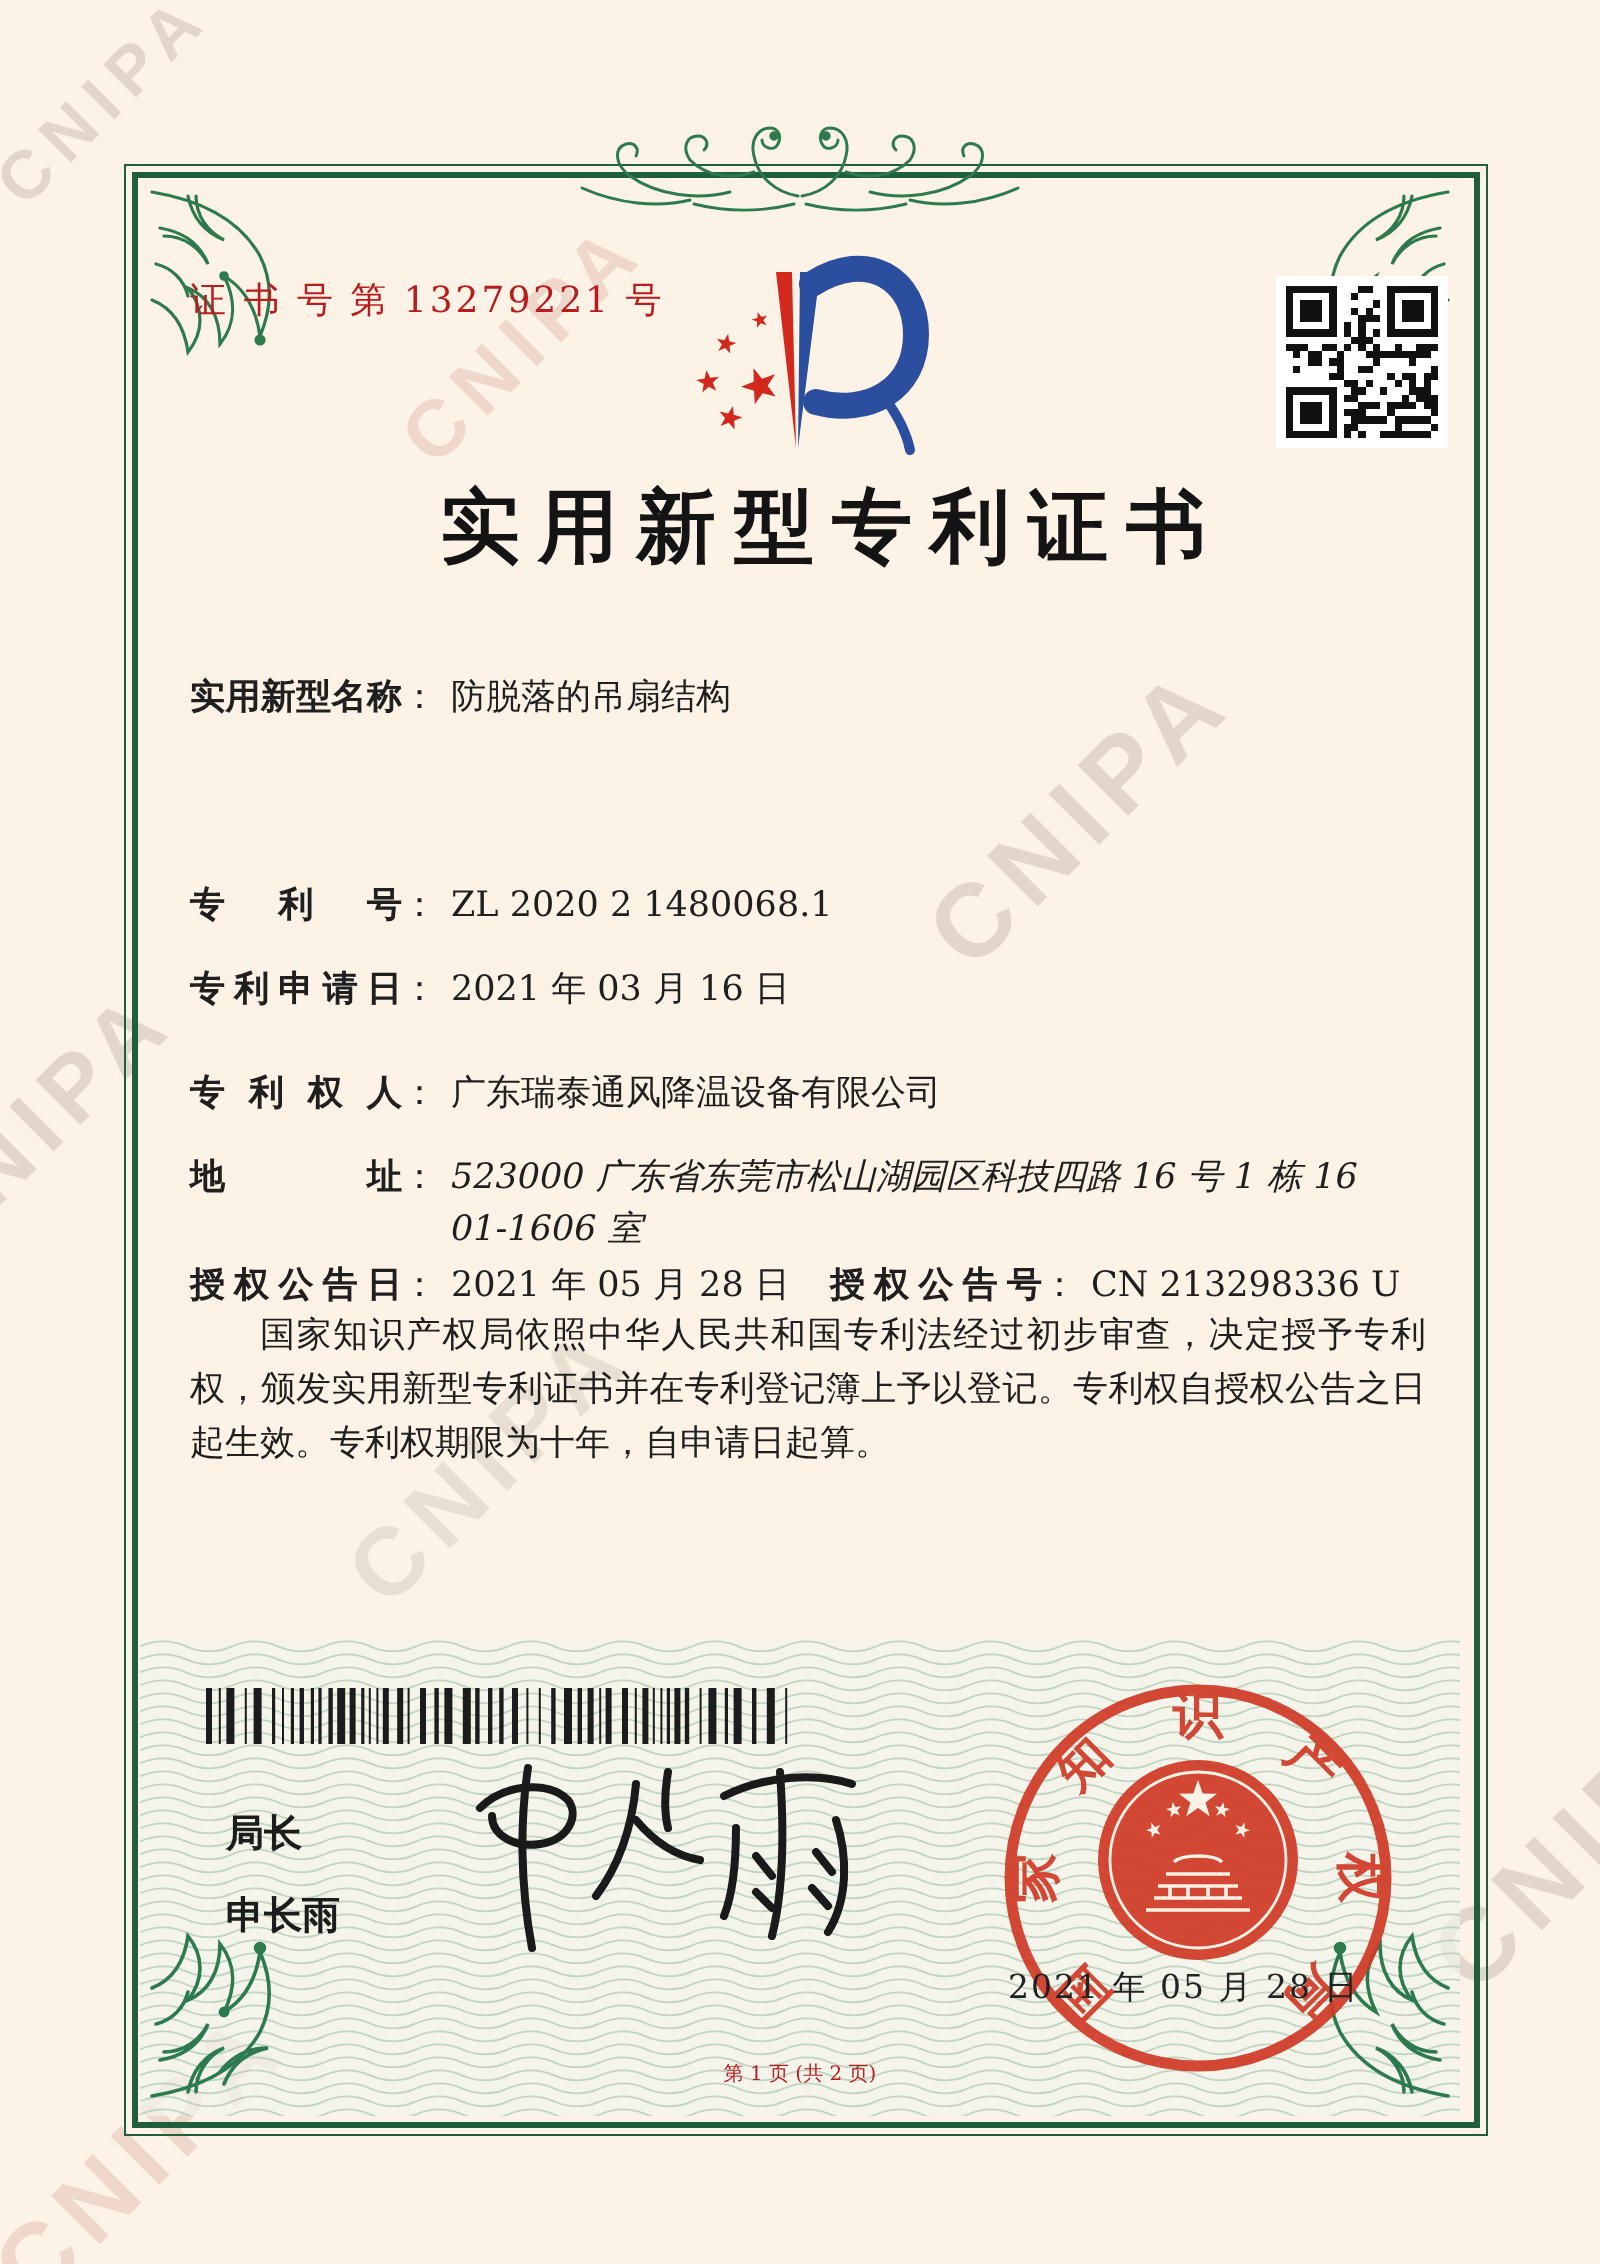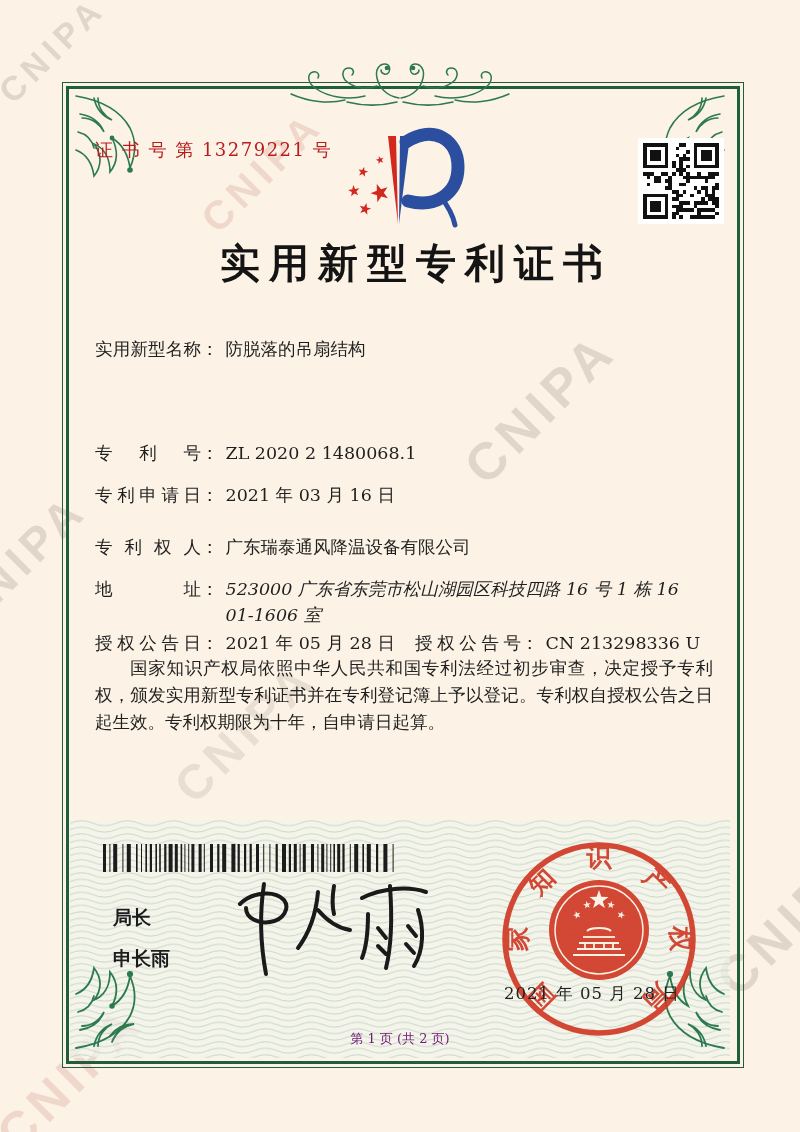--- a/index.html
+++ b/index.html
@@ -26,33 +26,33 @@
   .corner.br{right:72px;bottom:80px;transform:scale(-1,-1);}
   .dragons{left:285px;top:54px;width:230px;height:54px;}
   
   .content{position:absolute;inset:0;z-index:4;}
   .cert-no{position:absolute;left:95px;top:138px;font-size:18px;letter-spacing:1.5px;color:#b91c1c;}
   .qr{position:absolute;left:638px;top:138px;width:86px;height:86px;background:#fff;padding:5px;box-sizing:border-box;}
   .logo{position:absolute;left:328px;top:110px;width:148px;height:124px;}
   .doc-title{position:absolute;left:16px;top:236px;width:100%;text-align:center;
              font-size:40px;font-weight:bold;letter-spacing:9px;color:#141414;}
   .row{position:absolute;left:95px;width:625px;font-size:17.5px;line-height:26px;color:#1f1f1f;}
-  .lbl{display:inline-block;width:106px;text-align:justify;text-align-last:justify;vertical-align:top;}
+  .lbl{display:inline-block;width:106px;text-align:justify;text-align-last:justify;vertical-align:top;font-weight:bold;}
   .val{margin-left:7px;}
   .val.addr{display:inline-block;width:462px;vertical-align:top;word-break:break-all;font-style:italic;}
   .grant2{position:absolute;left:320px;top:0;}
   .paras{position:absolute;left:95px;top:655px;width:618px;font-size:17.5px;
          line-height:27px;text-align:justify;color:#1f1f1f;}
   .paras p{margin:0;text-indent:2em;}
   .barcode{position:absolute;left:103px;top:844px;}
   .officer{position:absolute;left:113px;top:897px;font-family:"Liberation Sans","DejaVu Sans",sans-serif;
            font-size:19px;line-height:41px;color:#1c1c1c;font-weight:bold;}
   .signature{position:absolute;left:222px;top:870px;}
   .seal{position:absolute;left:484px;top:842px;}
-  .page-info{position:absolute;left:0;top:1030px;width:100%;text-align:center;font-size:13px;color:#701a75;}
+  .page-info{position:absolute;left:0;top:1030px;width:100%;text-align:center;font-size:10px;color:#b91c1c;}
   .cont-box{position:absolute;left:283px;top:1070px;width:234px;height:36px;background:#fff;
             border:1px solid #cfcac0;box-shadow:0 1px 2px rgba(0,0,0,.08);
             line-height:36px;text-align:center;font-size:15px;color:#4a4a4a;}
 </style>
 </head>
 <body>
 
 <div class="page">
 
   <div class="wm" style="left:52px;top:50px;font-size:34px;">CNIPA</div>

